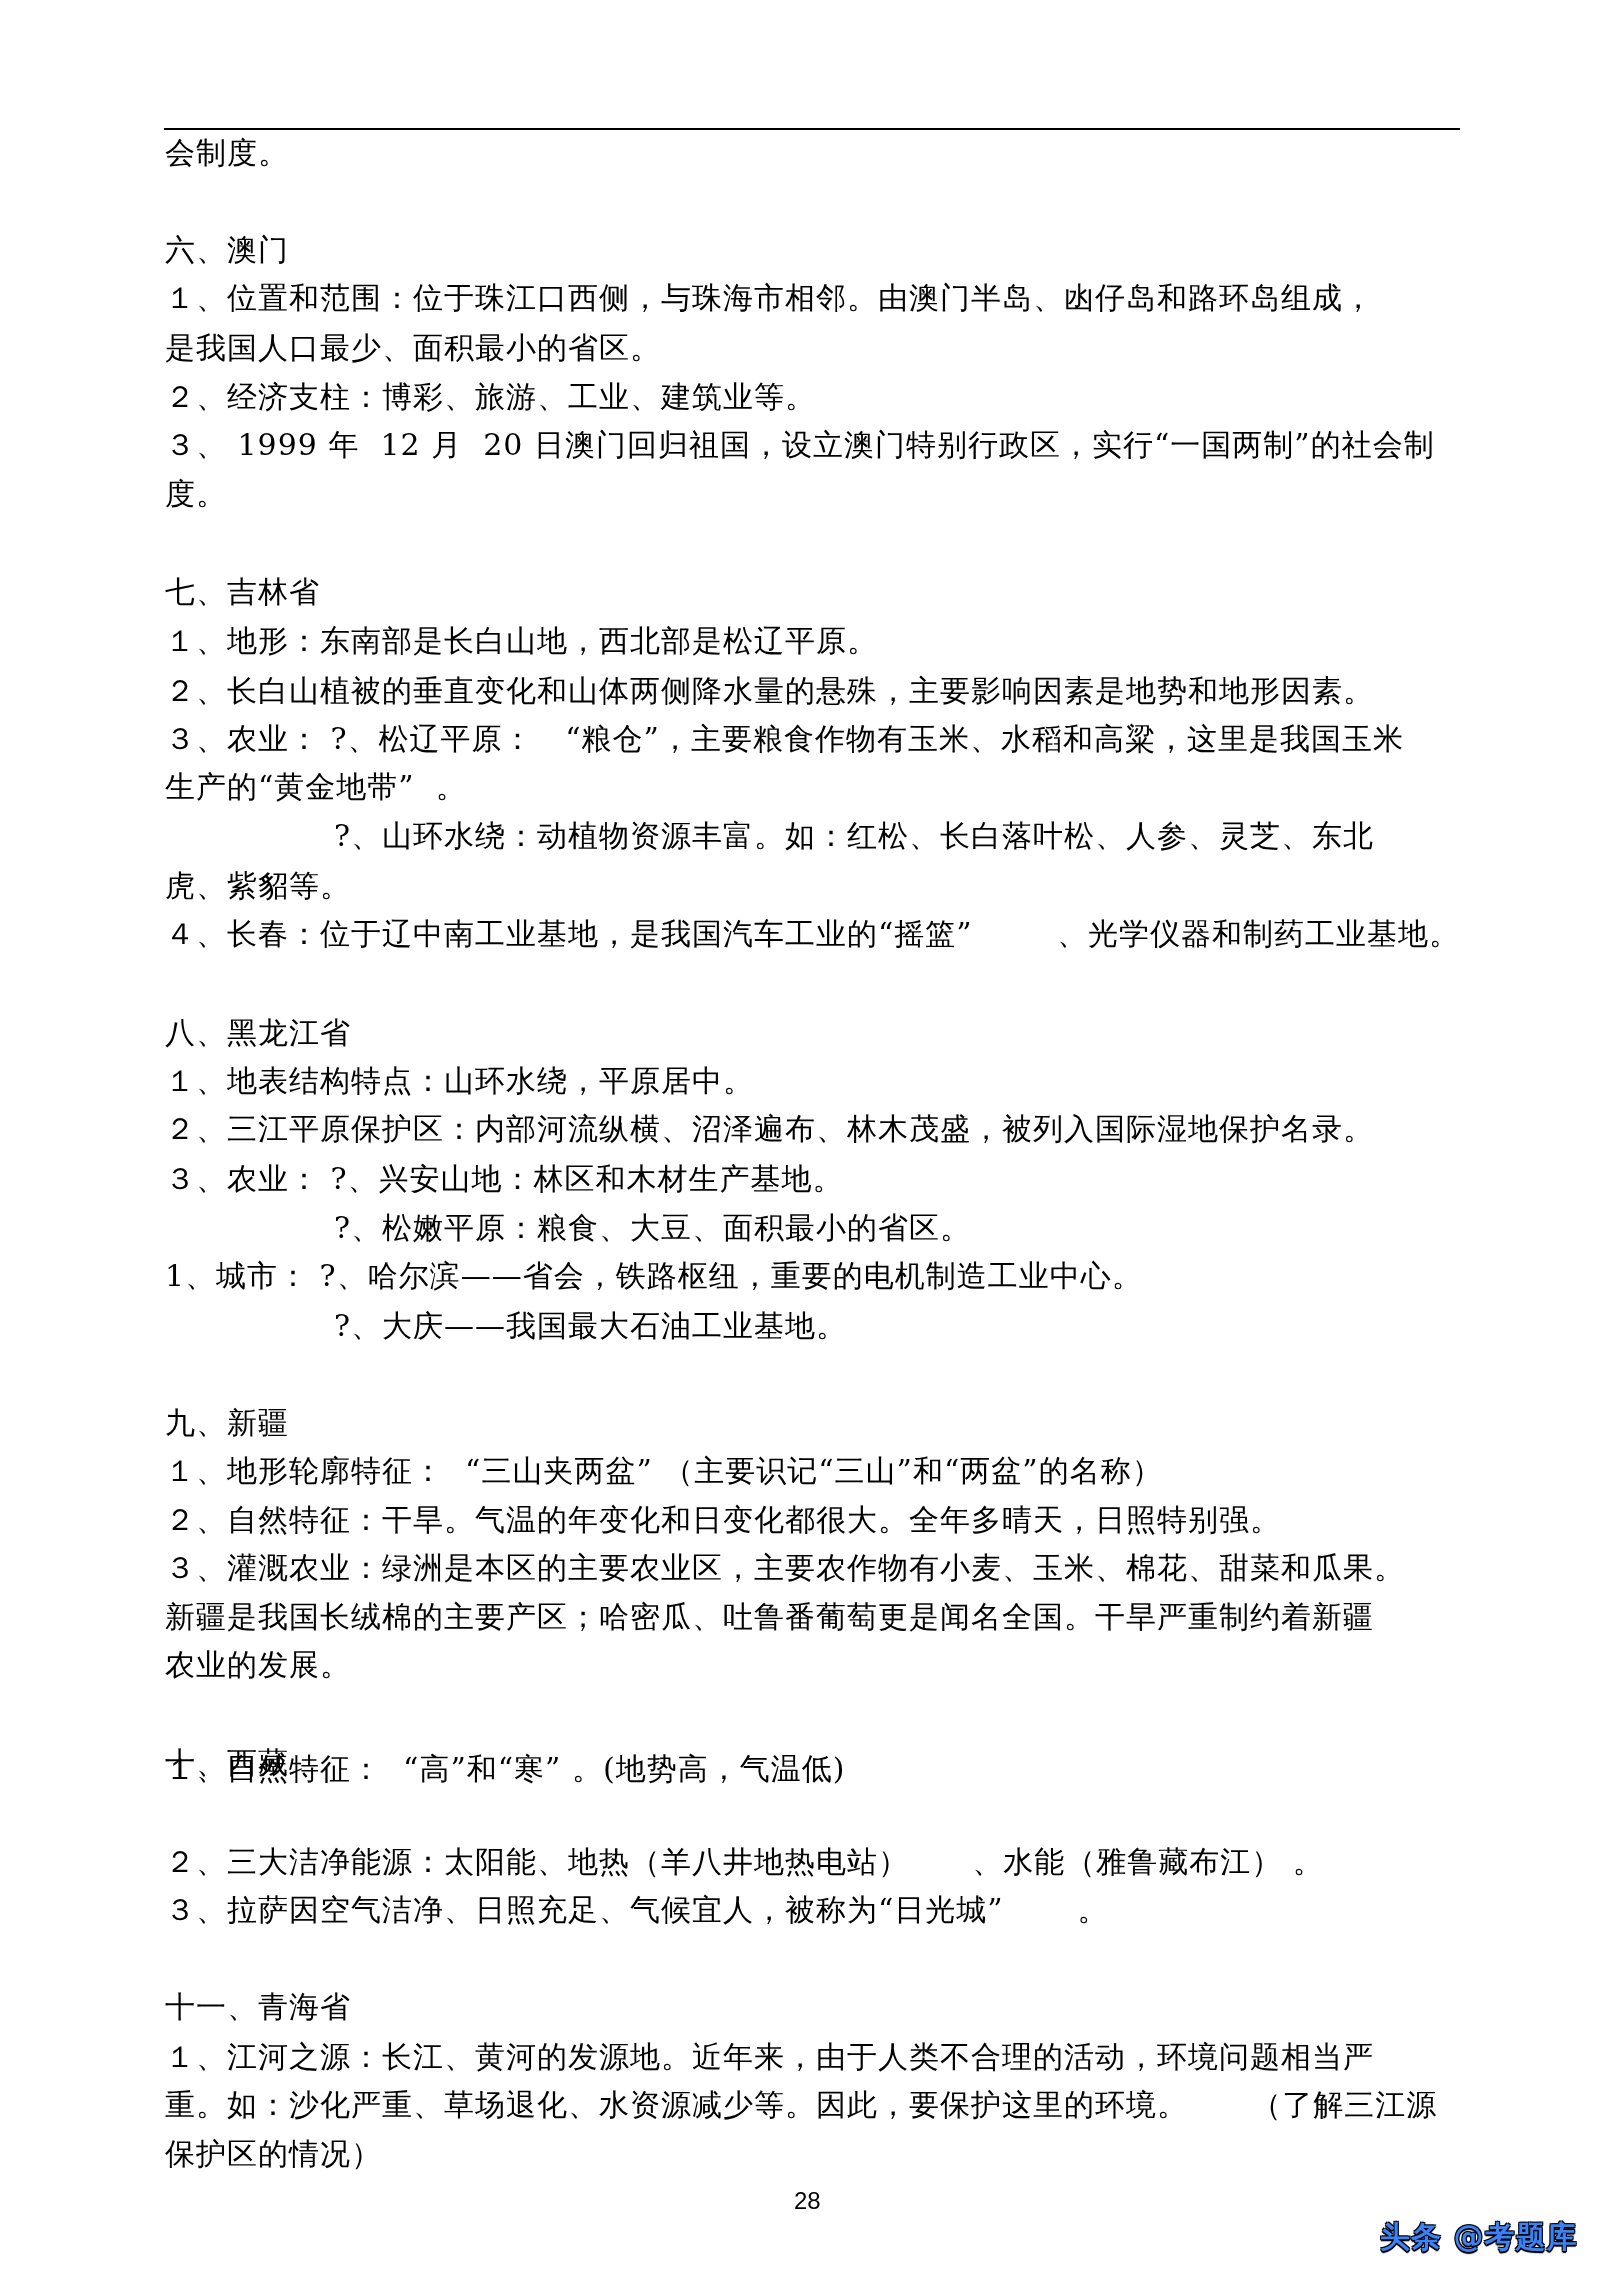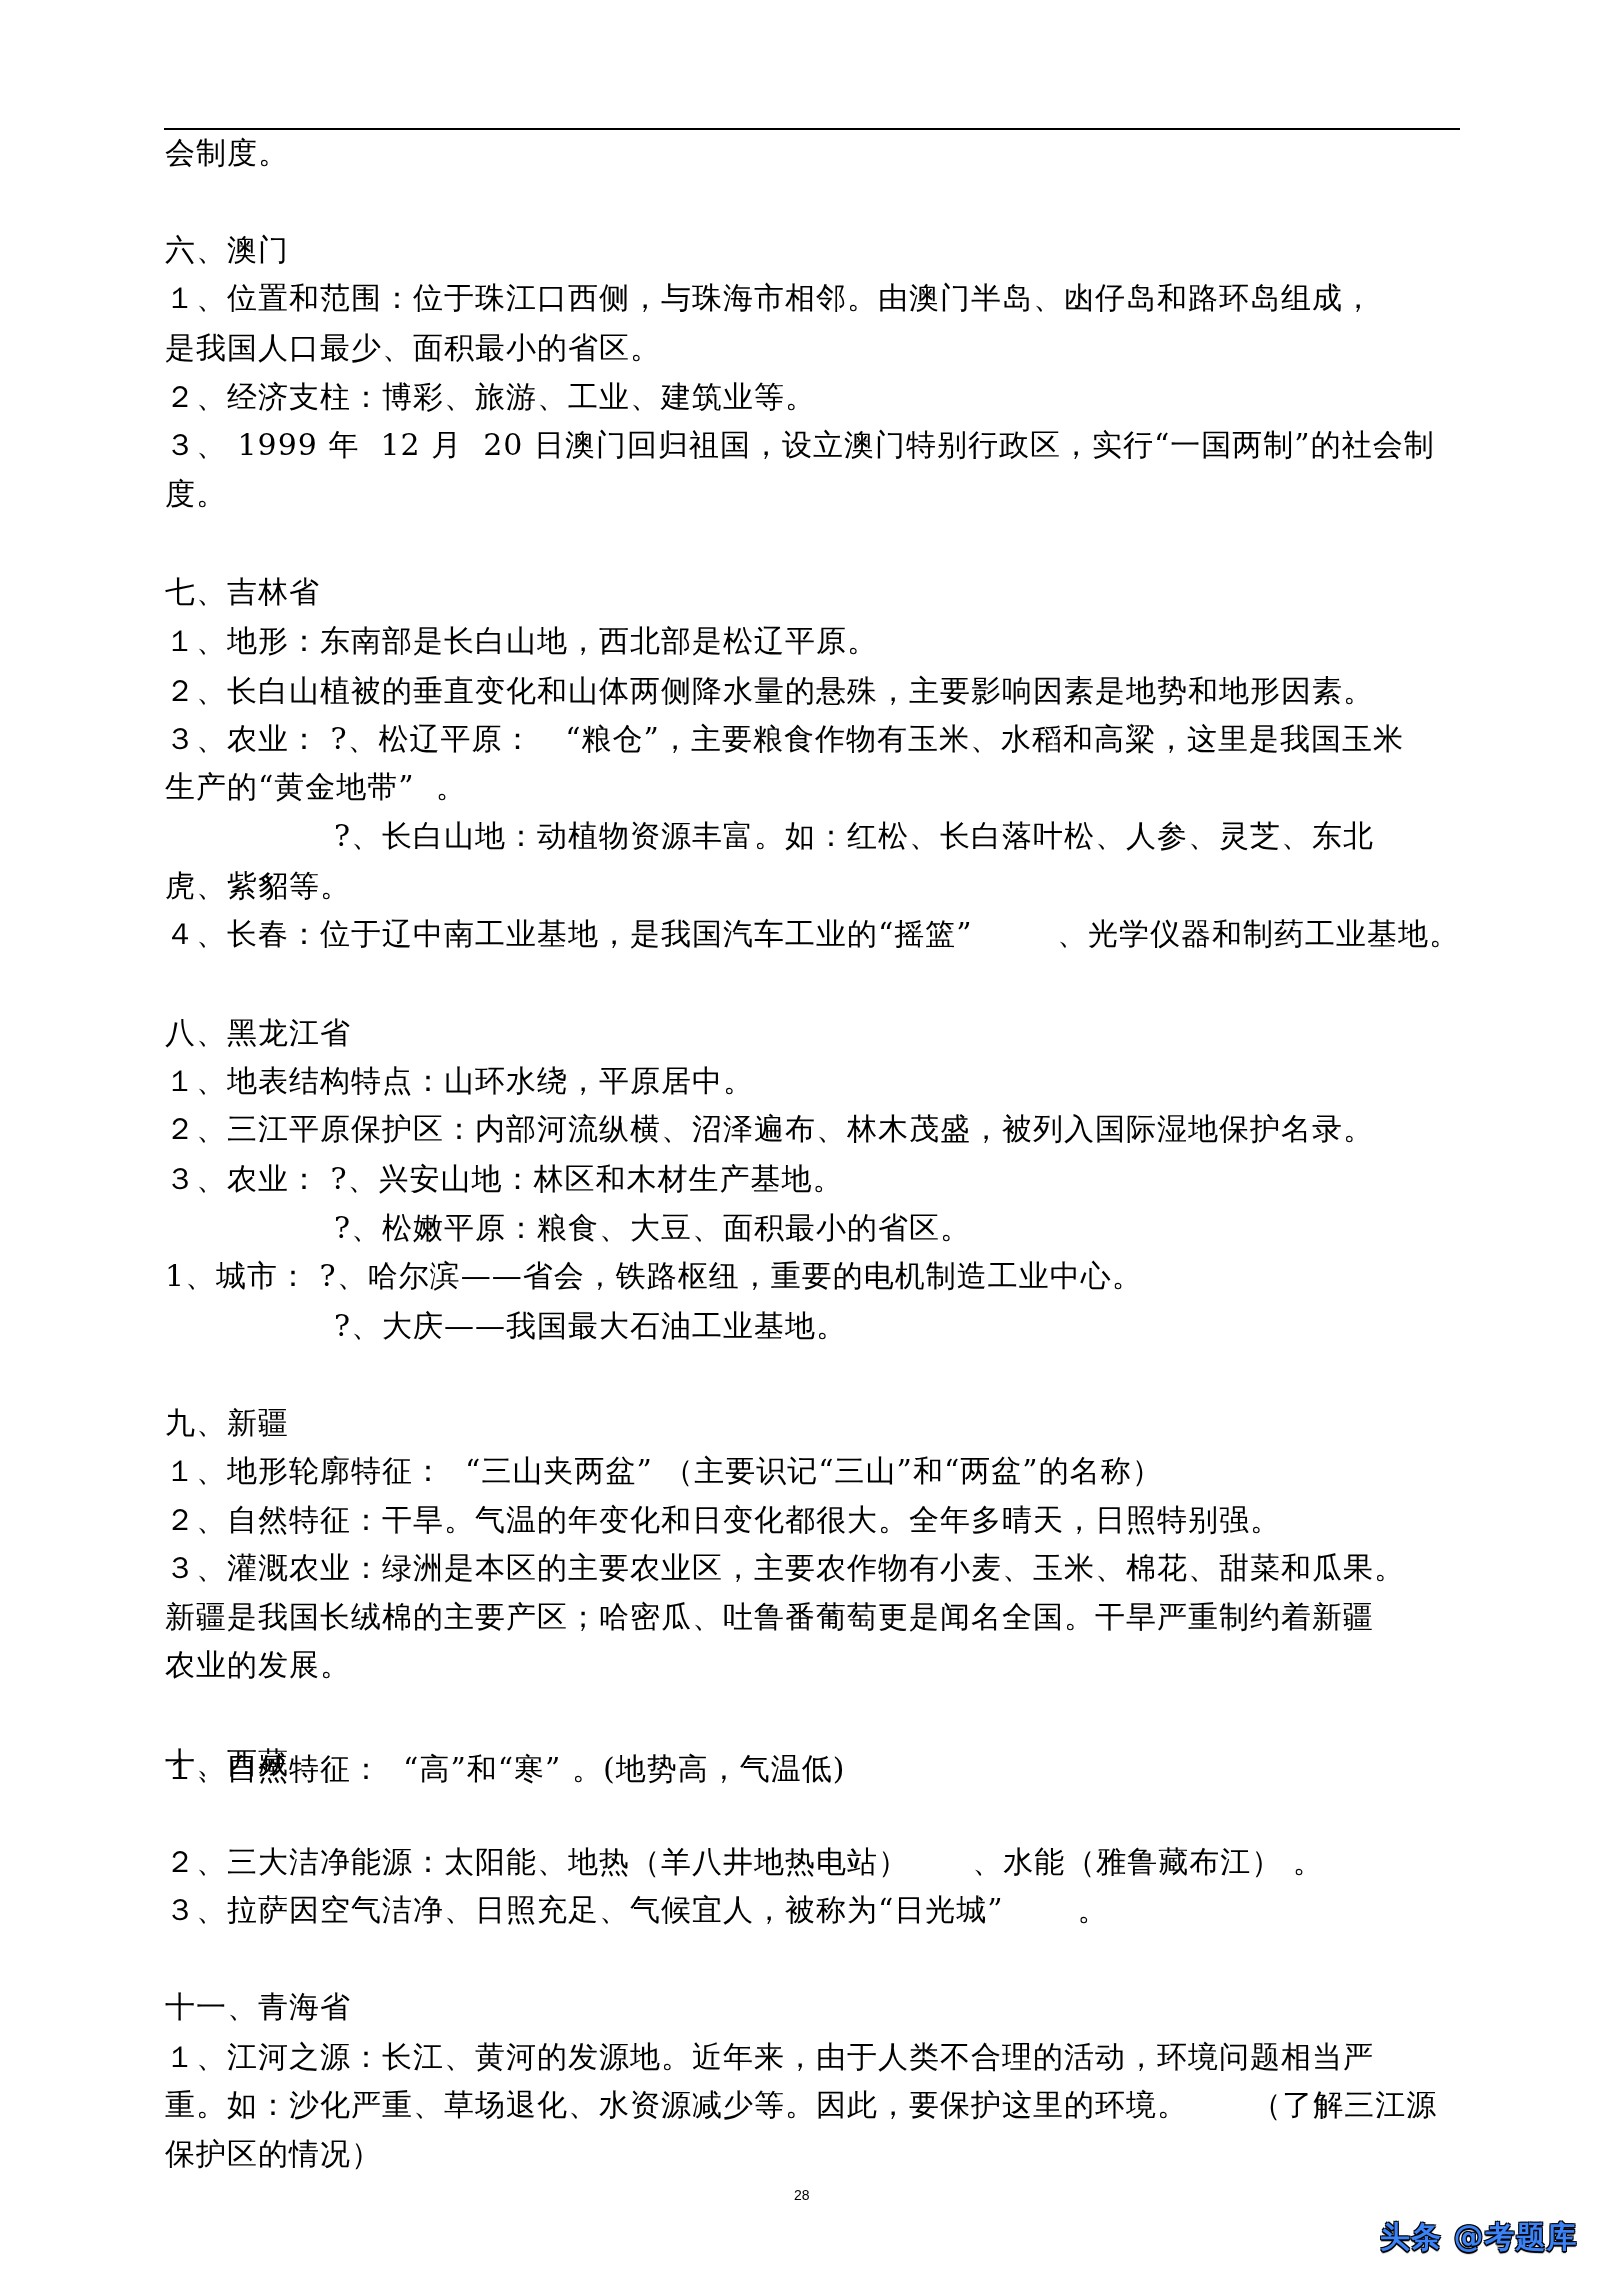--- a/index.html
+++ b/index.html
@@ -30,21 +30,21 @@
       line-height: 31px;
       white-space: pre;
       letter-spacing: 1px;
     }
     .indent { left: 334px; }
     .page-number {
       position: absolute;
       left: 794px;
       top: 2187px;
       font-family: "Liberation Sans", sans-serif;
-      font-size: 14px;
+      font-size: 24px;
     }
     .watermark {
       position: absolute;
       left: 1380px;
       top: 2217px;
       font-family: "DejaVu Sans", sans-serif;
       font-size: 30px;
       font-weight: bold;
       color: #3b82f6;
       text-shadow: -1px -1px 0 #000, 1px -1px 0 #000, -1px 1px 0 #000, 1px 1px 0 #000, 0 1.5px 1px #000;
@@ -63,21 +63,21 @@
 <div class="line" style="top:332px">是我国人口最少、面积最小的省区。</div>
 <div class="line" style="top:381px">２、经济支柱：博彩、旅游、工业、建筑业等。</div>
 <div class="line" style="top:429px">３、 1999 年  12 月  20 日澳门回归祖国，设立澳门特别行政区，实行“一国两制”的社会制</div>
 <div class="line" style="top:478px">度。</div>
 
 <div class="line" style="top:576px">七、吉林省</div>
 <div class="line" style="top:625px">１、地形：东南部是长白山地，西北部是松辽平原。</div>
 <div class="line" style="top:675px">２、长白山植被的垂直变化和山体两侧降水量的悬殊，主要影响因素是地势和地形因素。</div>
 <div class="line" style="top:723px">３、农业： ?、松辽平原：   “粮仓”，主要粮食作物有玉米、水稻和高粱，这里是我国玉米</div>
 <div class="line" style="top:771px">生产的“黄金地带”  。</div>
-<div class="line indent" style="top:820px">?、长白山地：动植物资源丰富。如：红松、长白落叶松、人参、灵芝、东北</div>
+<div class="line indent" style="top:820px">?、山环水绕：动植物资源丰富。如：红松、长白落叶松、人参、灵芝、东北</div>
 <div class="line" style="top:870px">虎、紫貂等。</div>
 <div class="line" style="top:918px">４、长春：位于辽中南工业基地，是我国汽车工业的“摇篮”        、光学仪器和制药工业基地。</div>
 
 <div class="line" style="top:1017px">八、黑龙江省</div>
 <div class="line" style="top:1065px">１、地表结构特点：山环水绕，平原居中。</div>
 <div class="line" style="top:1113px">２、三江平原保护区：内部河流纵横、沼泽遍布、林木茂盛，被列入国际湿地保护名录。</div>
 <div class="line" style="top:1163px">３、农业： ?、兴安山地：林区和木材生产基地。</div>
 <div class="line indent" style="top:1212px">?、松嫩平原：粮食、大豆、面积最小的省区。</div>
 <div class="line" style="top:1260px">1、城市： ?、哈尔滨——省会，铁路枢纽，重要的电机制造工业中心。</div>
 <div class="line indent" style="top:1310px">?、大庆——我国最大石油工业基地。</div>

